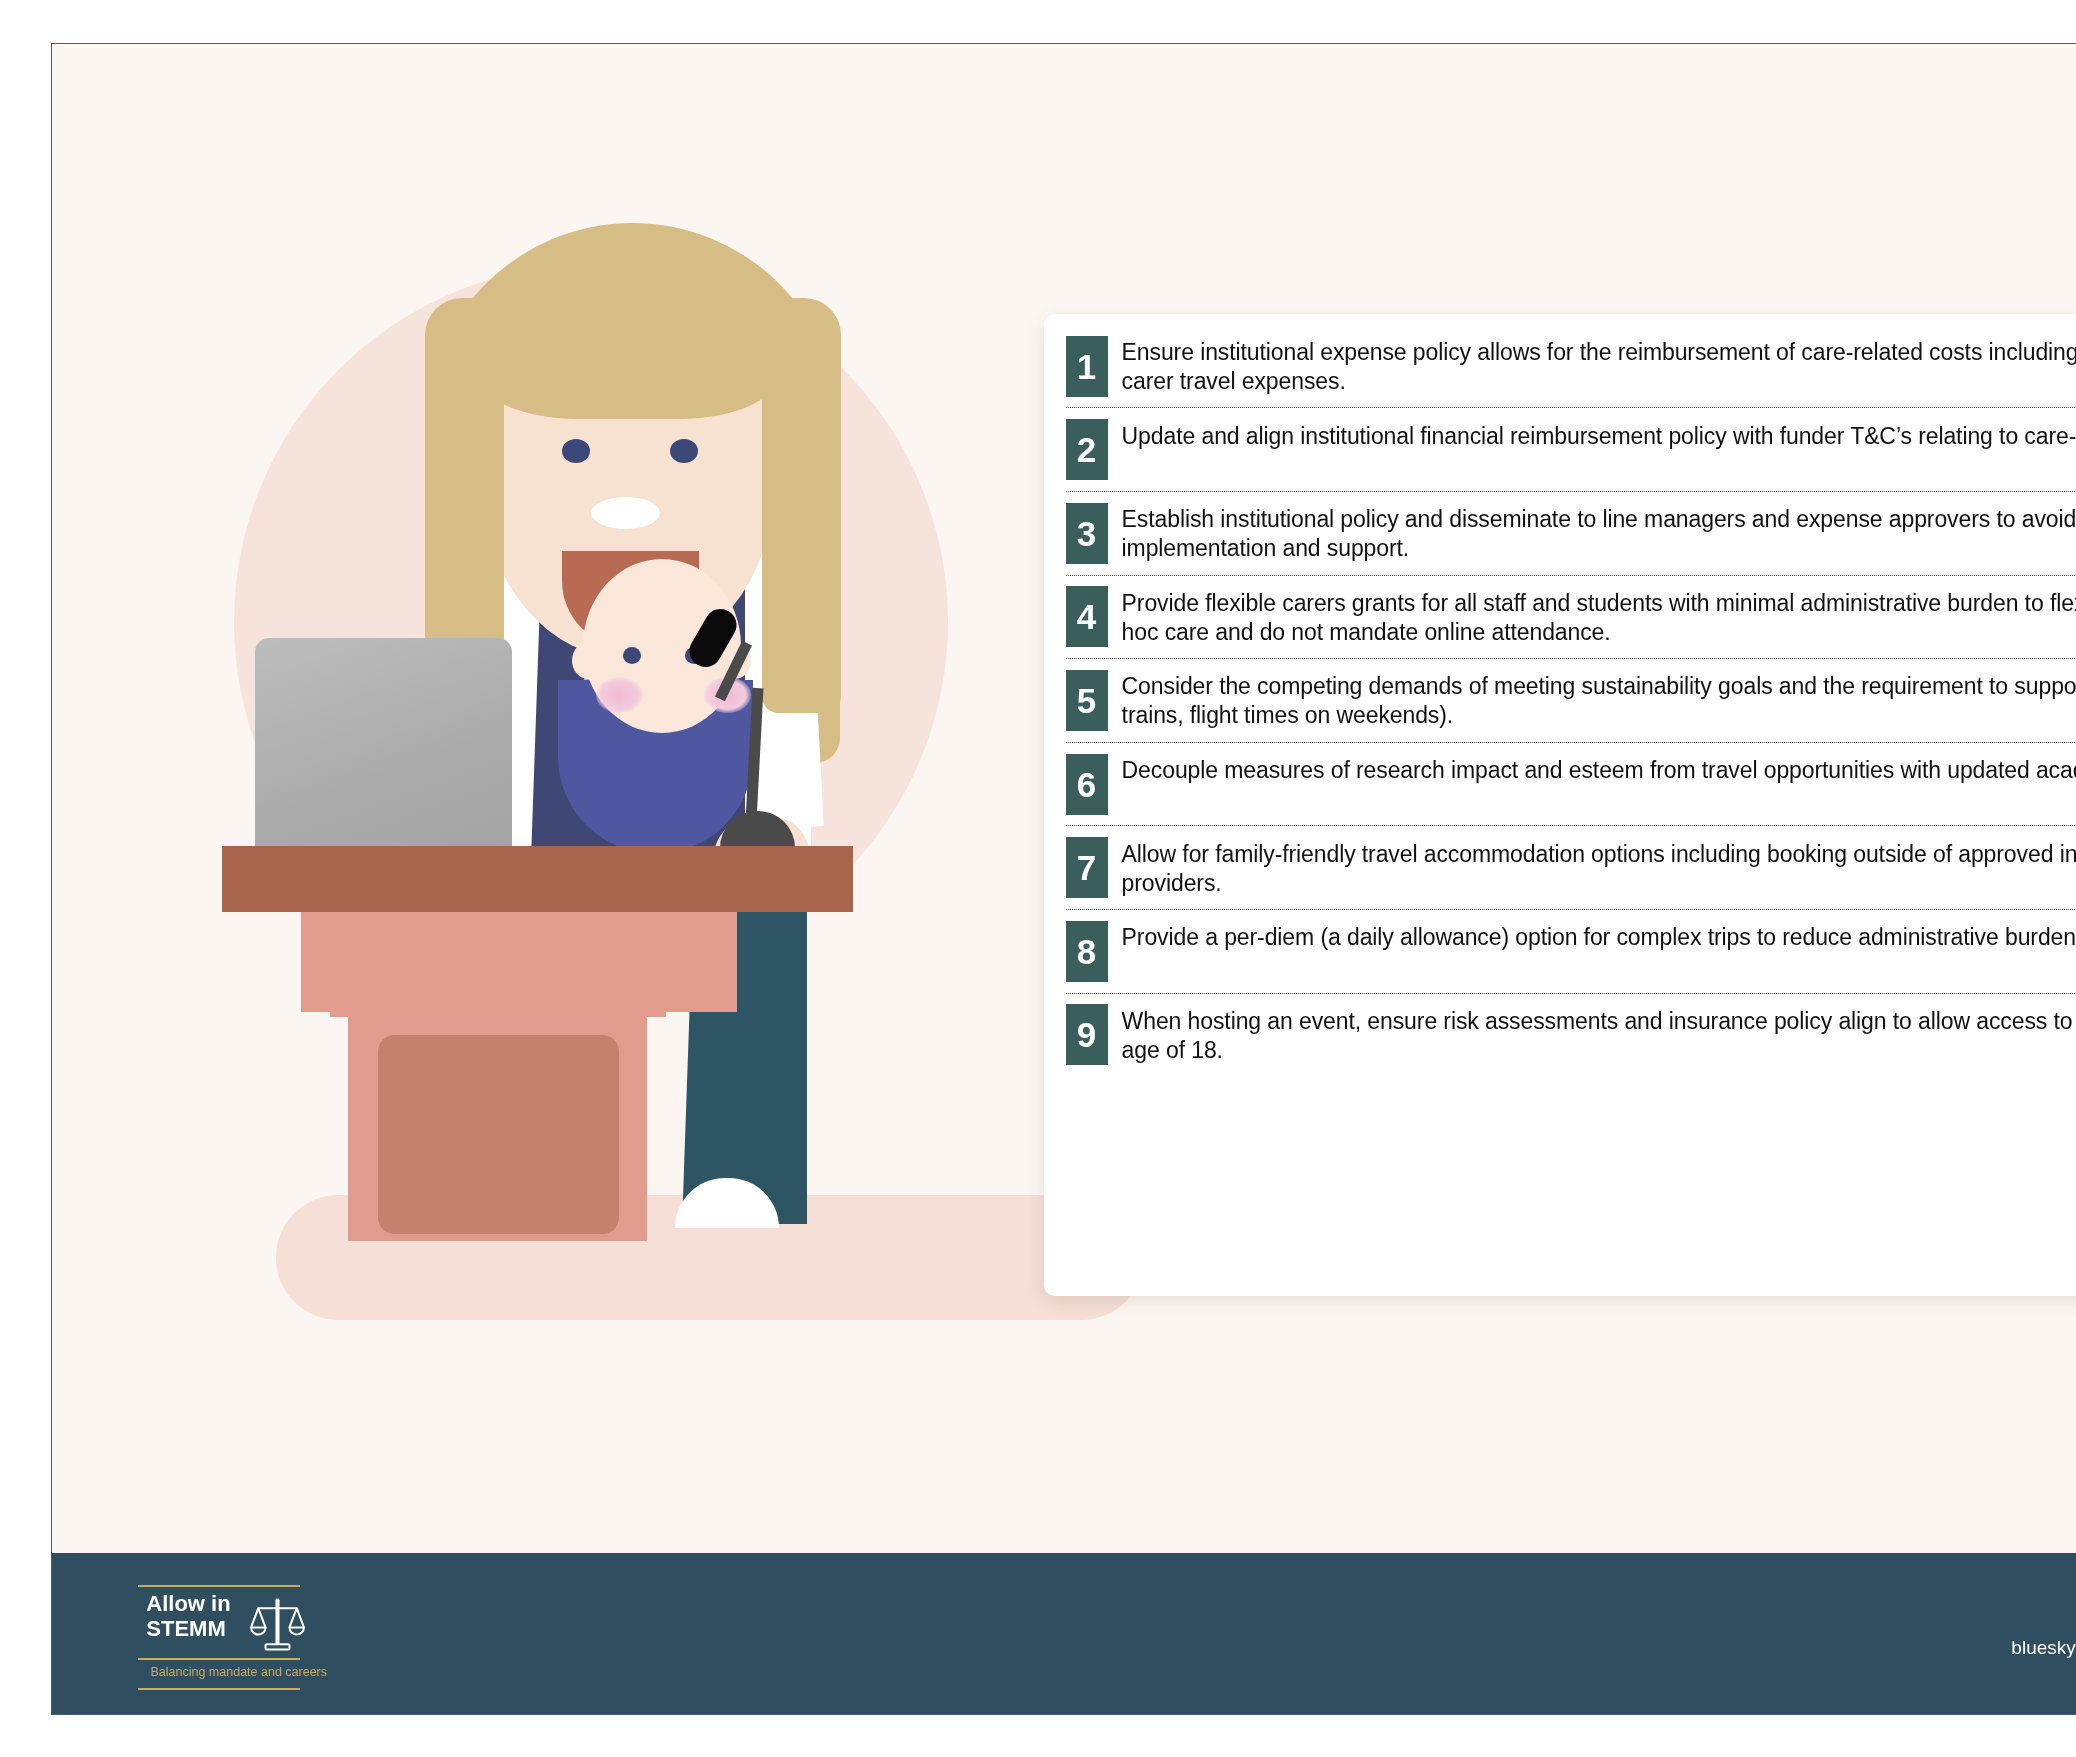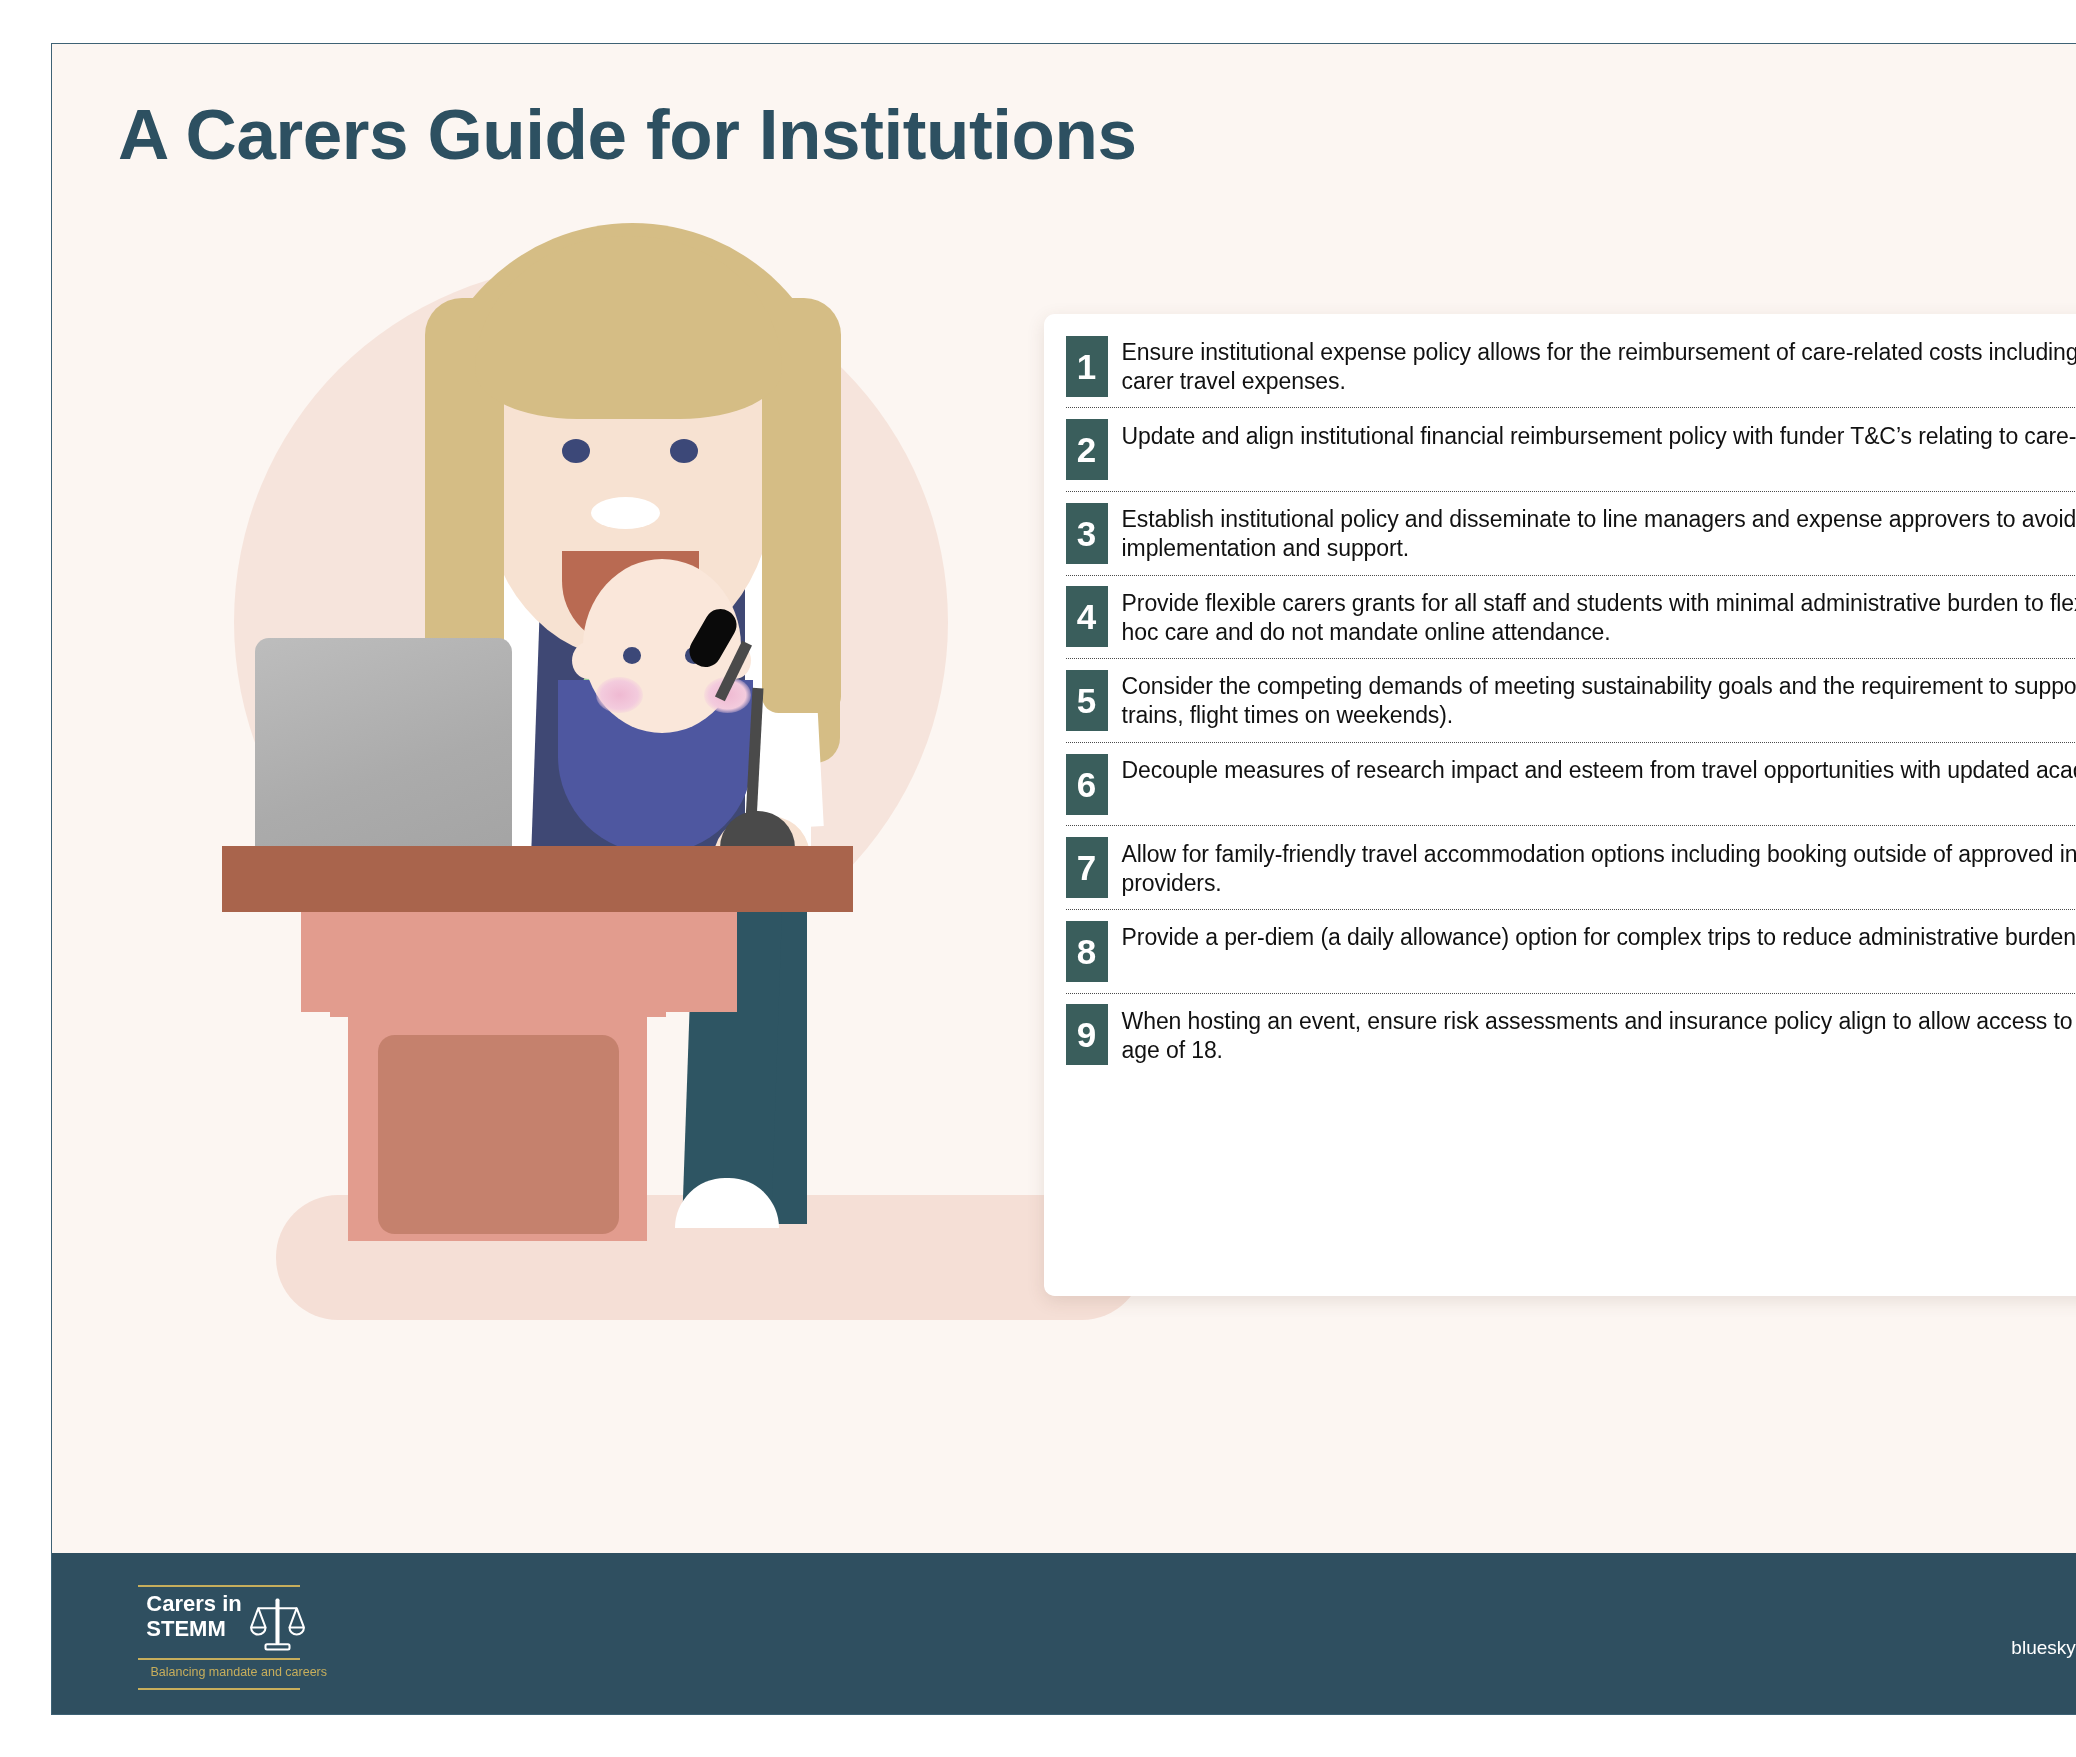--- a/index.html
+++ b/index.html
@@ -247,21 +247,20 @@
     text-align:right;color:#ffffff;
     font-size:19px;line-height:1.30;
   }
   .contact div{white-space:nowrap;}
 </style>
 </head>
 <body>
 
 <div class="poster">
 
-  <div class="title">A Carers Guide for Institutions</div>
 
   <div class="illus">
     <div class="blush-circle"></div>
     <div class="floor"></div>
 
     <div class="leg-back"></div>
     <div class="leg-front"></div>
     <div class="shoe"></div>
 
     <div class="hair-back"></div>
@@ -342,21 +341,21 @@
       <div class="rec-num">9</div>
       <div class="rec-text">When hosting an event, ensure risk assessments and insurance policy align to allow access to those under the age of 18.</div>
     </div>
   </div>
 
   <div class="footer">
 
     <div class="logo">
       <div class="logo-rule top"></div>
       <div class="logo-name">
-        <div>Carers in</div>
+        <div>Allow in</div>
         <div>STEMM</div>
       </div>
       <div class="logo-scales">
         <svg viewBox="0 0 100 100" width="61" height="60" fill="none" stroke="#ffffff" stroke-width="3.4" stroke-linejoin="round">
           <rect x="46.6" y="6" width="6.8" height="76" rx="2.6" fill="#ffffff" stroke="none"></rect>
           <line x1="18" y1="22" x2="82" y2="22"></line>
           <path d="M18 22 L6 54 L30 54 Z"></path>
           <path d="M6 54 a12 12 0 0 0 24 0"></path>
           <path d="M82 22 L70 54 L94 54 Z"></path>
           <path d="M70 54 a12 12 0 0 0 24 0"></path>

